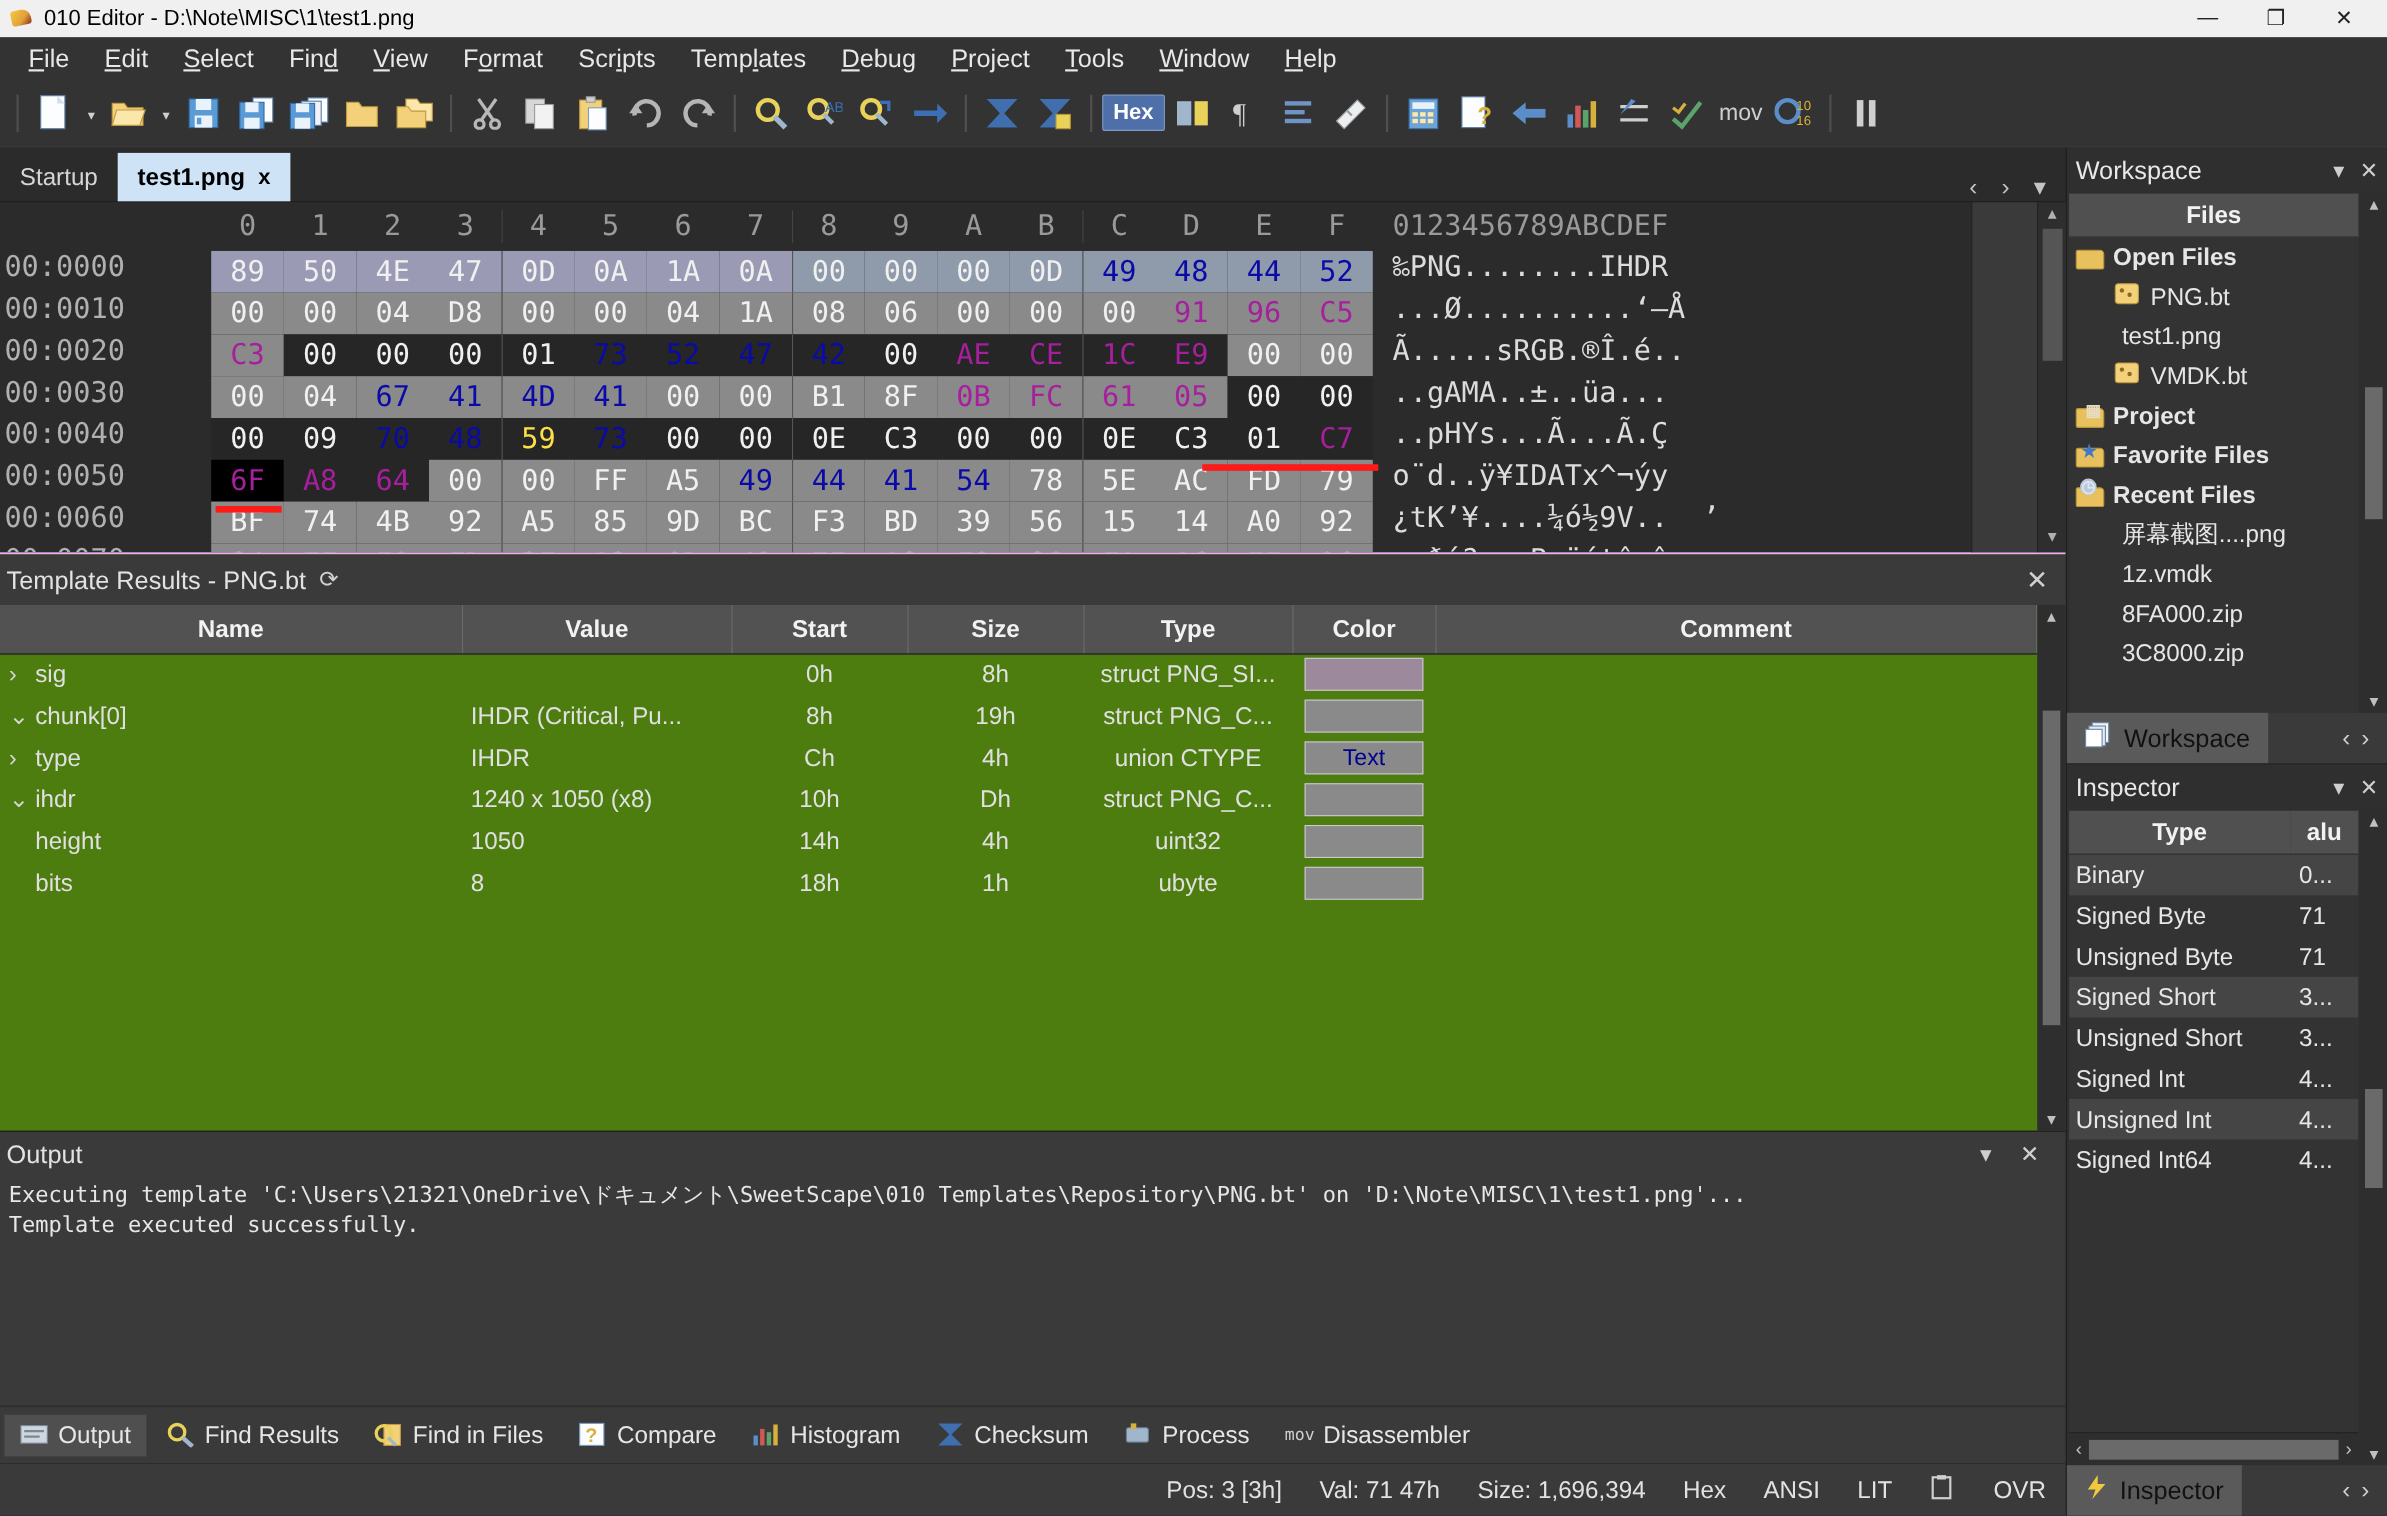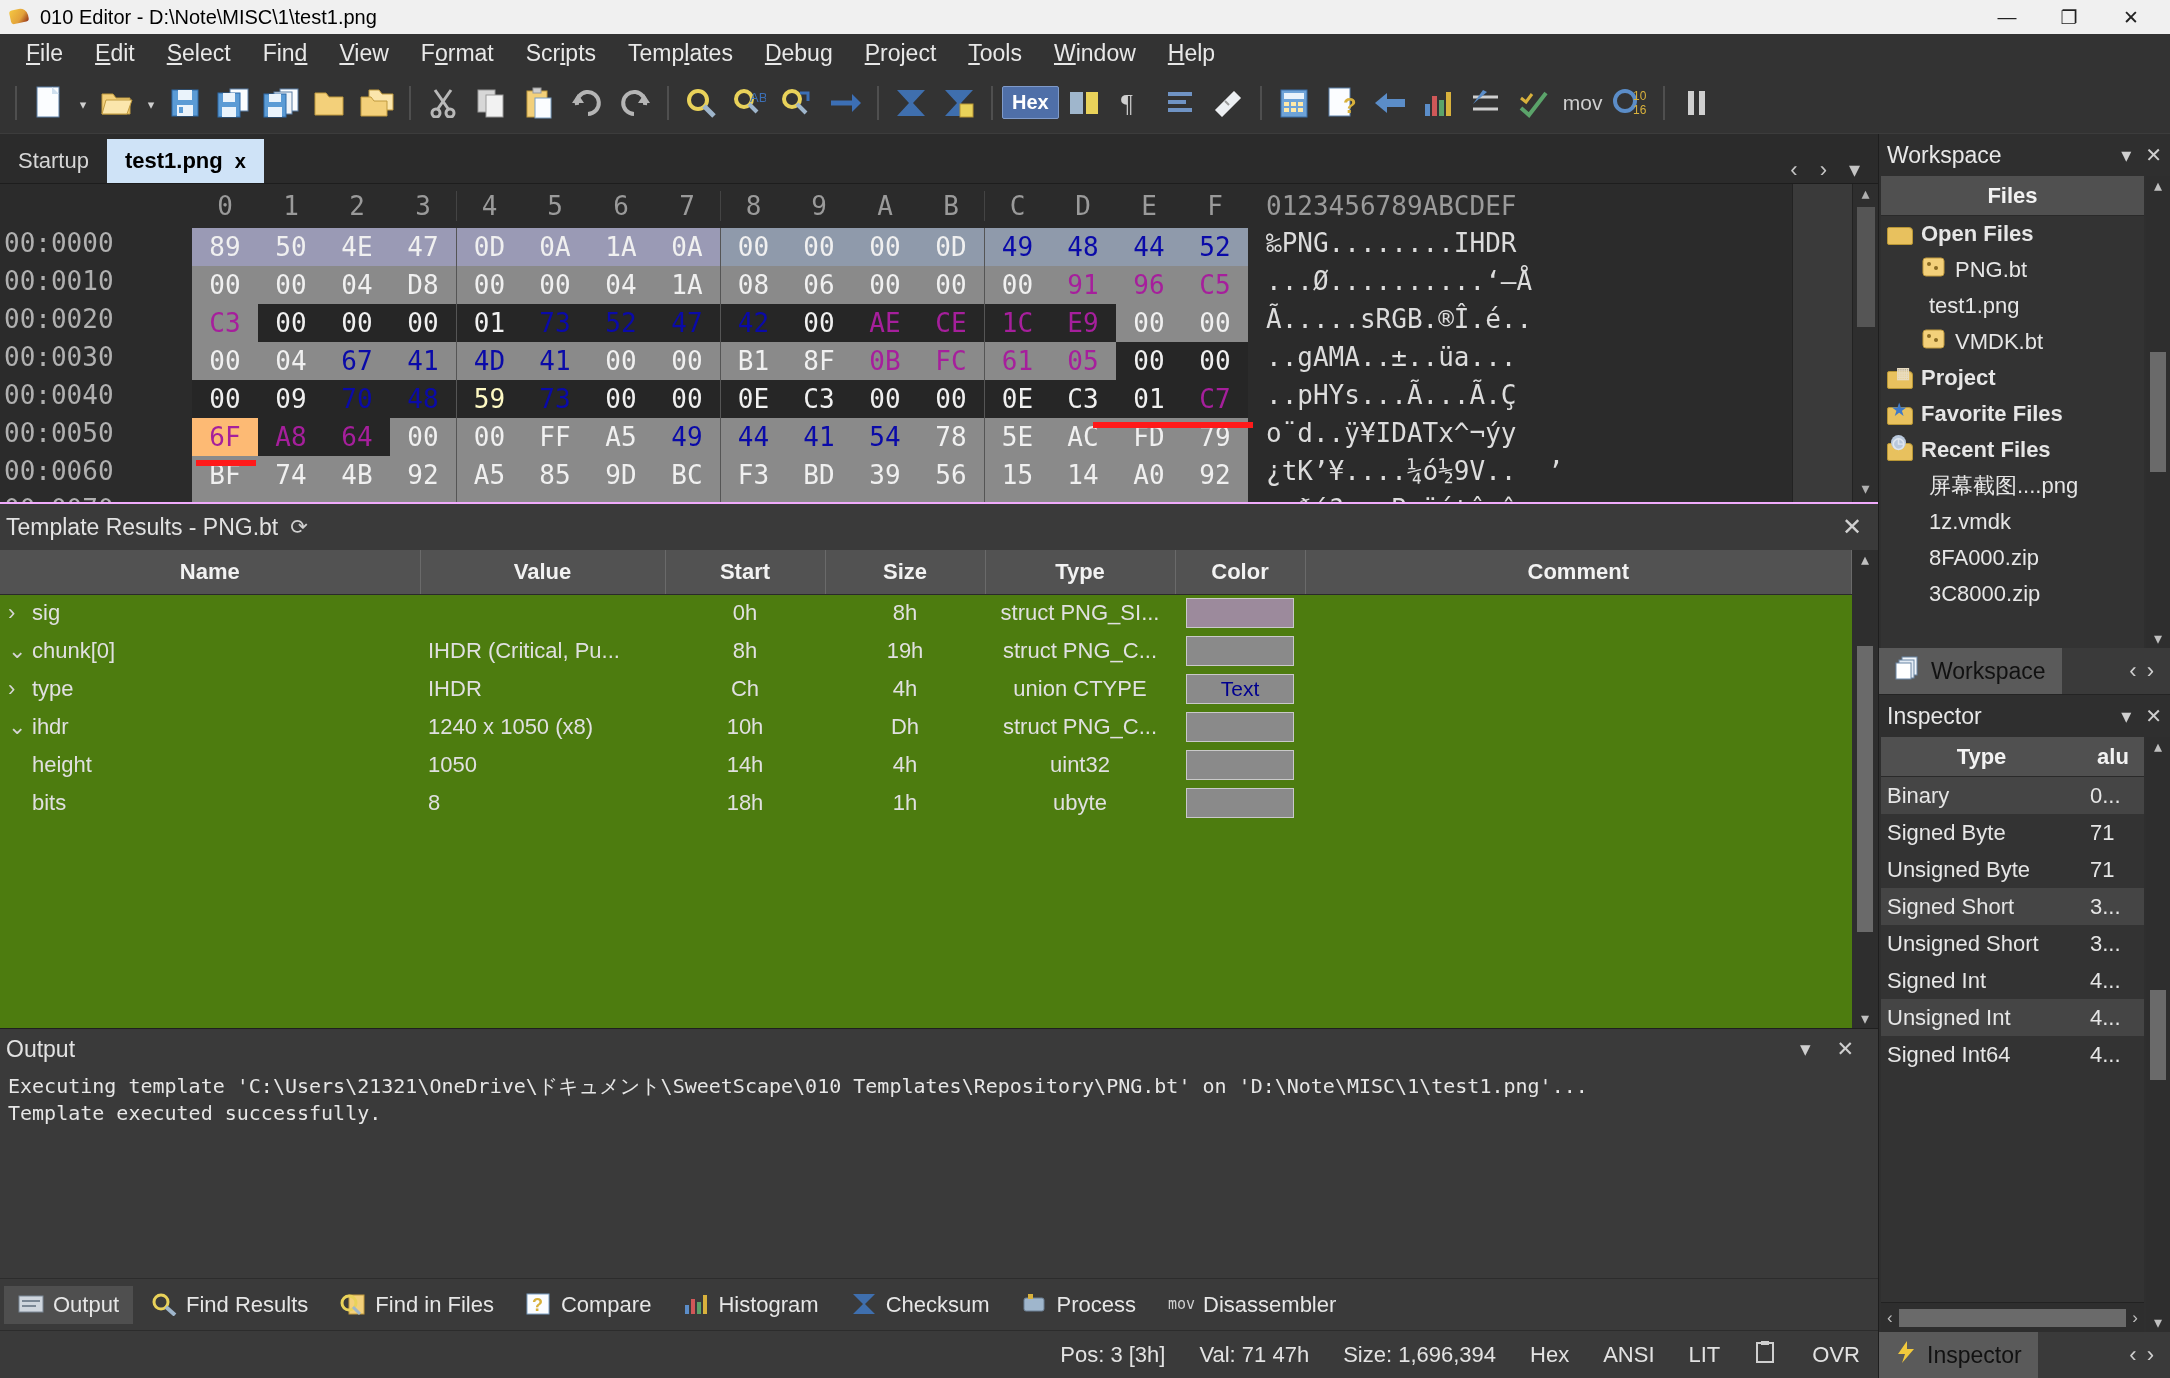--- a/index.html
+++ b/index.html
@@ -477,39 +477,39 @@
               </span>
               <span class="asciicol">..gAMA..±..üa...</span>
             </div>
             <div class="hexrow">
               <span class="addr">00:0040</span>
               <span style="display: flex;">
                 <span class="byte" style="background: rgb(38, 38, 38); color: rgb(240, 240, 240); line-height: 38px; height: 38px;">00</span>
                 <span class="byte" style="background: rgb(38, 38, 38); color: rgb(240, 240, 240); line-height: 38px; height: 38px;">09</span>
                 <span class="byte" style="background: rgb(38, 38, 38); color: rgb(10, 10, 168); line-height: 38px; height: 38px;">70</span>
                 <span class="byte" style="background: rgb(38, 38, 38); color: rgb(10, 10, 168); line-height: 38px; height: 38px;">48</span>
-                <span class="byte" style="background: rgb(38, 38, 38); color: #fef9c3; line-height: 38px; height: 38px; border-left: 1px solid rgb(85, 85, 85);">59</span>
+                <span class="byte" style="background: rgb(38, 38, 38); color: #fde047; line-height: 38px; height: 38px; border-left: 1px solid rgb(85, 85, 85);">59</span>
                 <span class="byte" style="background: rgb(38, 38, 38); color: rgb(10, 10, 168); line-height: 38px; height: 38px;">73</span>
                 <span class="byte" style="background: rgb(38, 38, 38); color: rgb(240, 240, 240); line-height: 38px; height: 38px;">00</span>
                 <span class="byte" style="background: rgb(38, 38, 38); color: rgb(240, 240, 240); line-height: 38px; height: 38px;">00</span>
                 <span class="byte" style="background: rgb(38, 38, 38); color: rgb(240, 240, 240); line-height: 38px; height: 38px; border-left: 1px solid rgb(85, 85, 85);">0E</span>
                 <span class="byte" style="background: rgb(38, 38, 38); color: rgb(240, 240, 240); line-height: 38px; height: 38px;">C3</span>
                 <span class="byte" style="background: rgb(38, 38, 38); color: rgb(240, 240, 240); line-height: 38px; height: 38px;">00</span>
                 <span class="byte" style="background: rgb(38, 38, 38); color: rgb(240, 240, 240); line-height: 38px; height: 38px;">00</span>
                 <span class="byte" style="background: rgb(38, 38, 38); color: rgb(240, 240, 240); line-height: 38px; height: 38px; border-left: 1px solid rgb(85, 85, 85);">0E</span>
                 <span class="byte" style="background: rgb(38, 38, 38); color: rgb(240, 240, 240); line-height: 38px; height: 38px;">C3</span>
                 <span class="byte" style="background: rgb(38, 38, 38); color: rgb(240, 240, 240); line-height: 38px; height: 38px;">01</span>
                 <span class="byte" style="background: rgb(38, 38, 38); color: rgb(166, 31, 156); line-height: 38px; height: 38px;">C7</span>
               </span>
               <span class="asciicol">..pHYs...Ã...Ã.Ç</span>
             </div>
             <div class="hexrow">
               <span class="addr">00:0050</span>
               <span style="display: flex;">
-                <span class="byte" style="background: #fdba74; color: rgb(166, 31, 156); line-height: 38px; height: 38px;">6F</span>
+                <span class="byte" style="background: #000000; color: rgb(166, 31, 156); line-height: 38px; height: 38px;">6F</span>
                 <span class="byte" style="background: rgb(38, 38, 38); color: rgb(166, 31, 156); line-height: 38px; height: 38px;">A8</span>
                 <span class="byte" style="background: rgb(38, 38, 38); color: rgb(166, 31, 156); line-height: 38px; height: 38px;">64</span>
                 <span class="byte" style="background: rgb(138, 138, 138); color: rgb(240, 240, 240); line-height: 38px; height: 38px;">00</span>
                 <span class="byte" style="background: rgb(138, 138, 138); color: rgb(240, 240, 240); line-height: 38px; height: 38px; border-left: 1px solid rgb(85, 85, 85);">00</span>
                 <span class="byte" style="background: rgb(138, 138, 138); color: rgb(240, 240, 240); line-height: 38px; height: 38px;">FF</span>
                 <span class="byte" style="background: rgb(138, 138, 138); color: rgb(240, 240, 240); line-height: 38px; height: 38px;">A5</span>
                 <span class="byte" style="background: rgb(138, 138, 138); color: rgb(10, 10, 168); line-height: 38px; height: 38px;">49</span>
                 <span class="byte" style="background: rgb(138, 138, 138); color: rgb(10, 10, 168); line-height: 38px; height: 38px; border-left: 1px solid rgb(85, 85, 85);">44</span>
                 <span class="byte" style="background: rgb(138, 138, 138); color: rgb(10, 10, 168); line-height: 38px; height: 38px;">41</span>
                 <span class="byte" style="background: rgb(138, 138, 138); color: rgb(10, 10, 168); line-height: 38px; height: 38px;">54</span>

